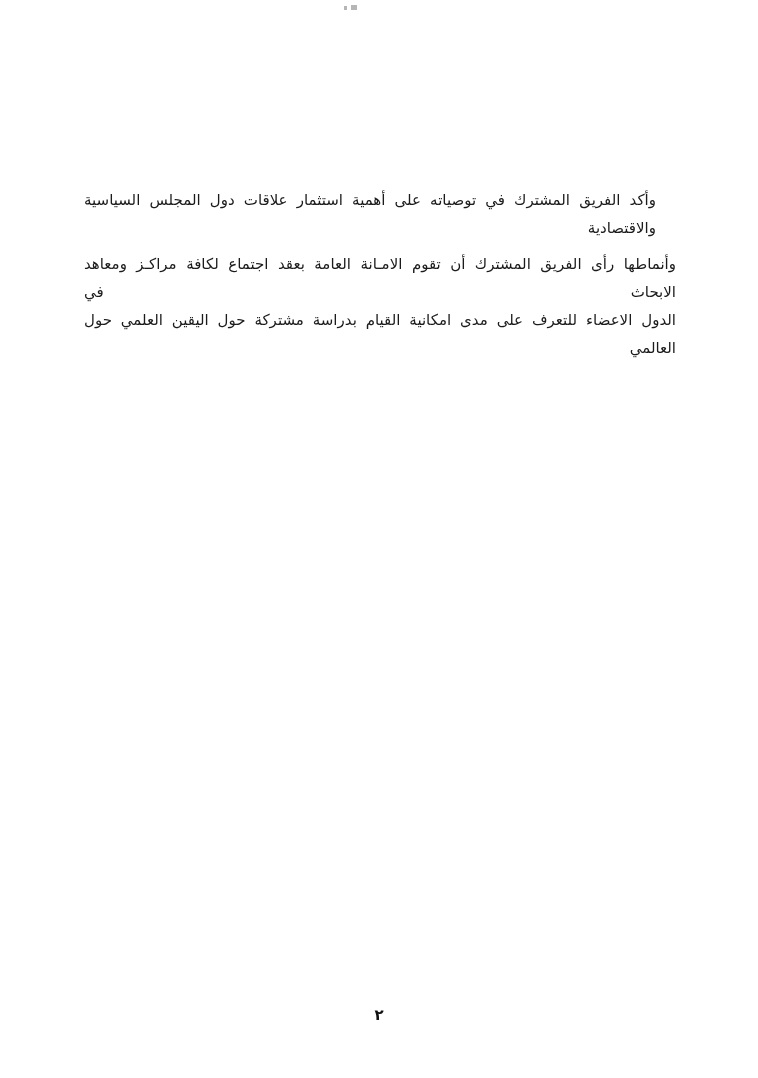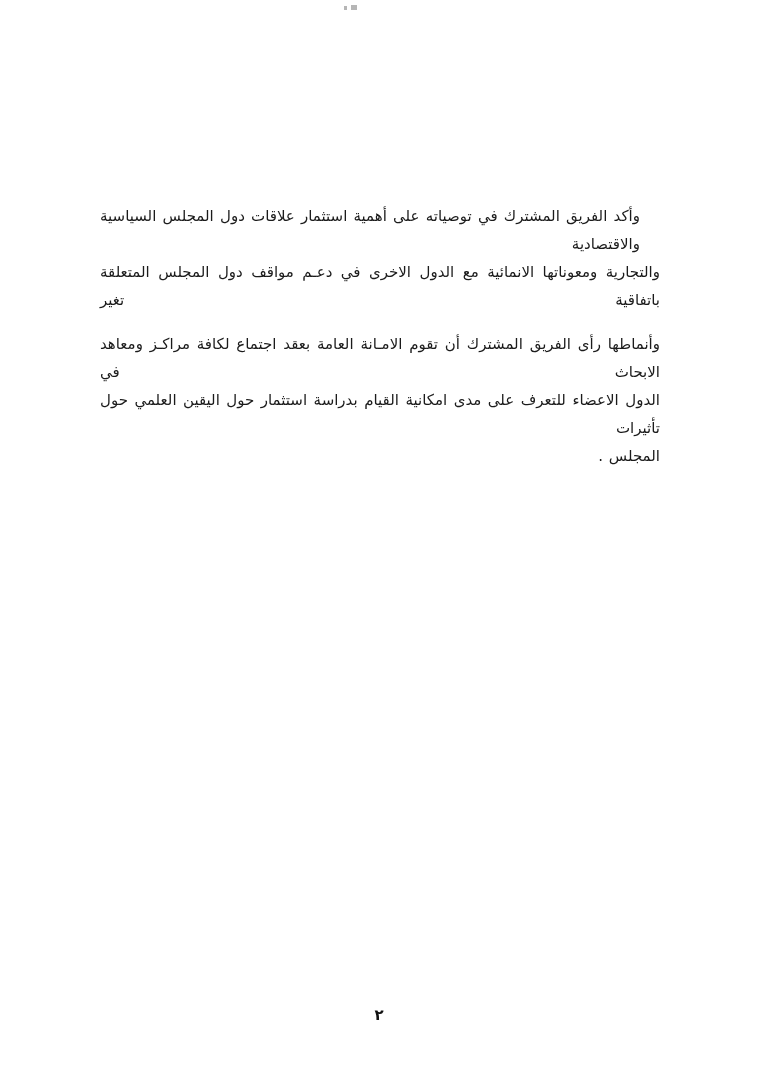--- a/index.html
+++ b/index.html
@@ -25,21 +25,21 @@
   .speck-b { left: 351px; top: 5px; width: 6px; height: 5px; }
   .text-block {
     position: absolute;
     top: 186px;
     right: 82px;
     left: 84px;
     direction: rtl;
     color: #1b1b1b;
   }
   .paragraph {
-    margin: 16px;
+    margin: 0;
   }
   .paragraph + .paragraph {
     margin-top: 8px;
   }
   .line {
     font-size: 15px;
     line-height: 28px;
     text-align: justify;
     text-align-last: justify;
     word-spacing: 1px;
@@ -65,23 +65,21 @@
 </head>
 <body>
 
 <div class="page">
   <span class="scan-speck speck-a"></span>
   <span class="scan-speck speck-b"></span>
 
   <div class="text-block">
       <div class="paragraph">
         <div class="line first">وأكد الفريق المشترك في توصياته على أهمية استثمار علاقات دول المجلس السياسية والاقتصادية</div>
-        <div class="line">والتجارية ومعوناتها الانمائية مع الدول الاخرى في دعـم مواقف دول المجلس المتعلقة باتفاقية تغير</div>
       </div>
       <div class="paragraph">
         <div class="line">وأنماطها رأى الفريق المشترك أن تقوم الامـانة العامة بعقد اجتماع لكافة مراكـز ومعاهد الابحاث في</div>
-        <div class="line">الدول الاعضاء للتعرف على مدى امكانية القيام بدراسة استثمار حول اليقين العلمي حول تأثيرات</div>
-        <div class="line last">المجلس .</div>
+        <div class="line">الدول الاعضاء للتعرف على مدى امكانية القيام بدراسة مشتركة حول اليقين العلمي حول العالمي</div>
       </div>
     </div>
 
   <div class="page-number">٢</div>
 </div>
 
 </body></html>

